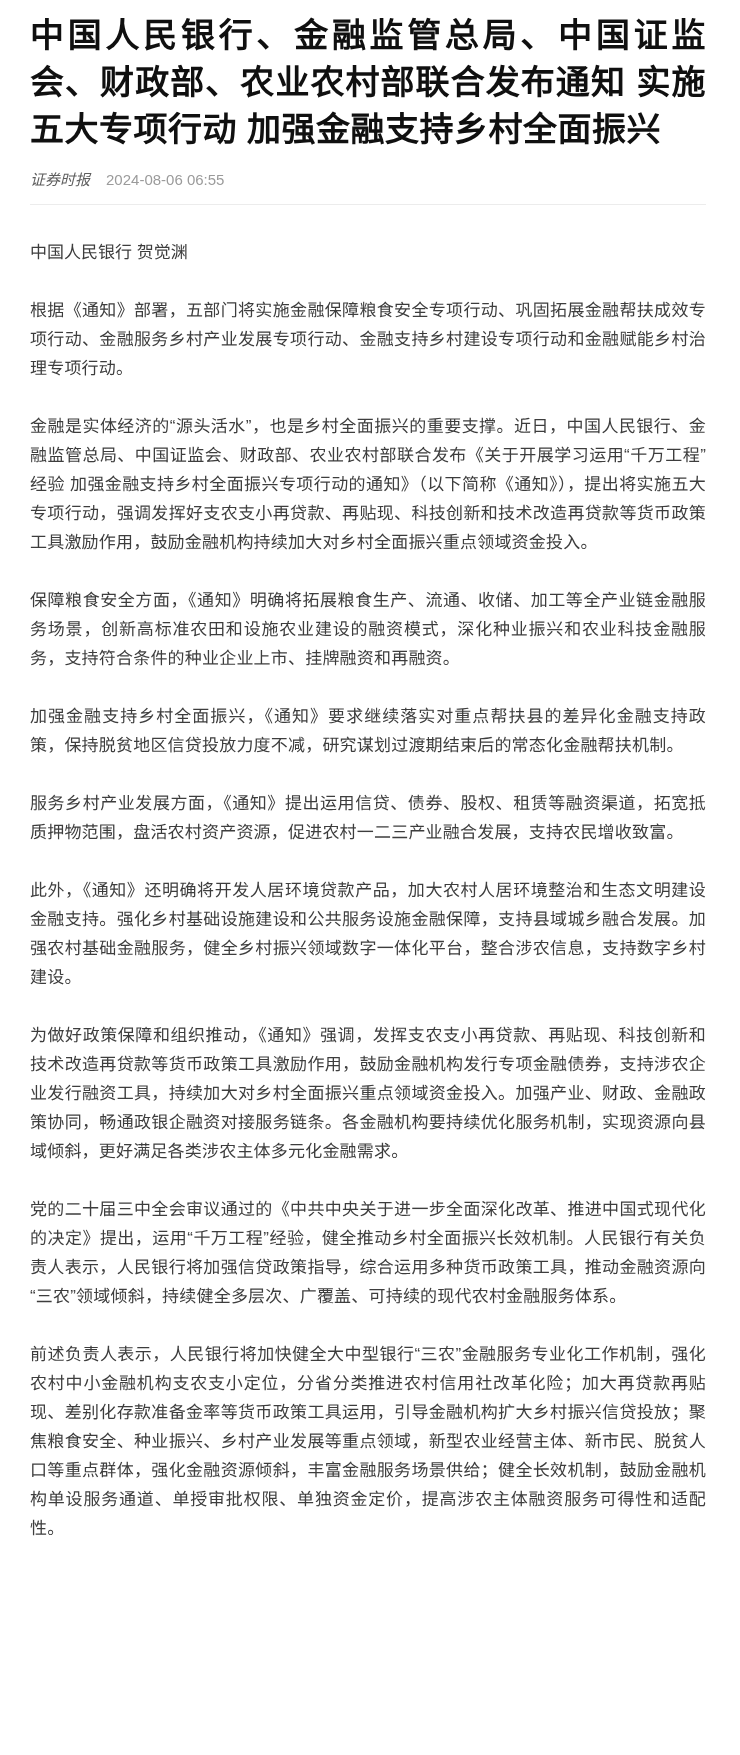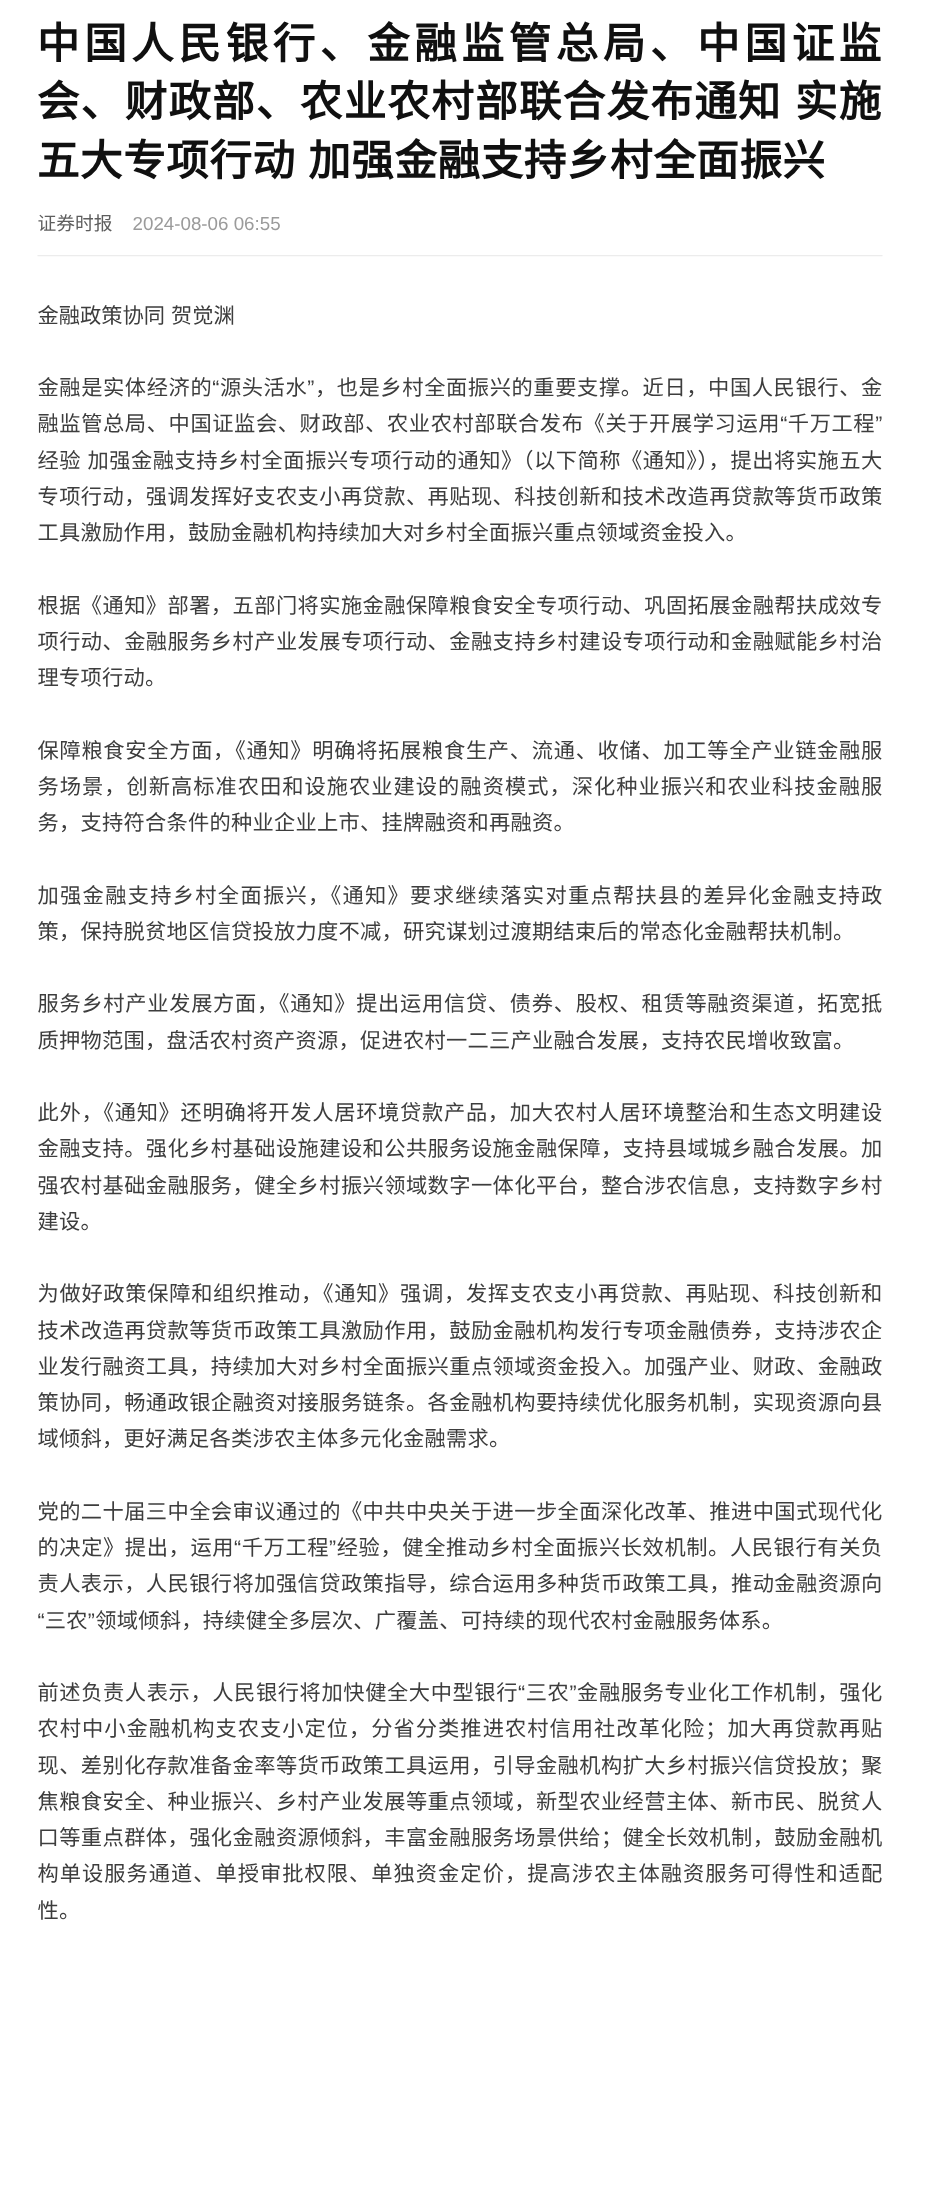--- a/index.html
+++ b/index.html
@@ -30,20 +30,21 @@
   .meta-row {
     display: flex;
     align-items: baseline;
     gap: 16px;
     margin: 0 0 14px 0;
     font-size: 15px;
     line-height: 21px;
   }
   .meta-source {
     color: #5e5e5e;
+    font-style: italic;
   }
   .meta-time {
     color: #9b9b9b;
   }
   .divider {
     height: 0;
     border-bottom: 1px solid #ececec;
     margin: 0 0 34px 0;
   }
   .byline {
@@ -71,25 +72,25 @@
 
   <h1 class="article-title">中国人民银行、金融监管总局、中国证监会、财政部、农业农村部联合发布通知 实施五大专项行动 加强金融支持乡村全面振兴</h1>
 
   <div class="meta-row">
     <span class="meta-source">证券时报</span>
     <span class="meta-time">2024-08-06 06:55</span>
   </div>
 
   <div class="divider"></div>
 
-  <div class="byline">金融政策协同 贺觉渊</div>
+  <div class="byline">中国人民银行 贺觉渊</div>
 
   <div class="article-body">
+    <p>根据《通知》部署，五部门将实施金融保障粮食安全专项行动、巩固拓展金融帮扶成效专项行动、金融服务乡村产业发展专项行动、金融支持乡村建设专项行动和金融赋能乡村治理专项行动。</p>
     <p>金融是实体经济的“源头活水”，也是乡村全面振兴的重要支撑。近日，中国人民银行、金融监管总局、中国证监会、财政部、农业农村部联合发布《关于开展学习运用“千万工程”经验 加强金融支持乡村全面振兴专项行动的通知》（以下简称《通知》），提出将实施五大专项行动，强调发挥好支农支小再贷款、再贴现、科技创新和技术改造再贷款等货币政策工具激励作用，鼓励金融机构持续加大对乡村全面振兴重点领域资金投入。</p>
-    <p>根据《通知》部署，五部门将实施金融保障粮食安全专项行动、巩固拓展金融帮扶成效专项行动、金融服务乡村产业发展专项行动、金融支持乡村建设专项行动和金融赋能乡村治理专项行动。</p>
     <p>保障粮食安全方面，《通知》明确将拓展粮食生产、流通、收储、加工等全产业链金融服务场景，创新高标准农田和设施农业建设的融资模式，深化种业振兴和农业科技金融服务，支持符合条件的种业企业上市、挂牌融资和再融资。</p>
     <p>加强金融支持乡村全面振兴，《通知》要求继续落实对重点帮扶县的差异化金融支持政策，保持脱贫地区信贷投放力度不减，研究谋划过渡期结束后的常态化金融帮扶机制。</p>
     <p>服务乡村产业发展方面，《通知》提出运用信贷、债券、股权、租赁等融资渠道，拓宽抵质押物范围，盘活农村资产资源，促进农村一二三产业融合发展，支持农民增收致富。</p>
     <p>此外，《通知》还明确将开发人居环境贷款产品，加大农村人居环境整治和生态文明建设金融支持。强化乡村基础设施建设和公共服务设施金融保障，支持县域城乡融合发展。加强农村基础金融服务，健全乡村振兴领域数字一体化平台，整合涉农信息，支持数字乡村建设。</p>
     <p>为做好政策保障和组织推动，《通知》强调，发挥支农支小再贷款、再贴现、科技创新和技术改造再贷款等货币政策工具激励作用，鼓励金融机构发行专项金融债券，支持涉农企业发行融资工具，持续加大对乡村全面振兴重点领域资金投入。加强产业、财政、金融政策协同，畅通政银企融资对接服务链条。各金融机构要持续优化服务机制，实现资源向县域倾斜，更好满足各类涉农主体多元化金融需求。</p>
     <p>党的二十届三中全会审议通过的《中共中央关于进一步全面深化改革、推进中国式现代化的决定》提出，运用“千万工程”经验，健全推动乡村全面振兴长效机制。人民银行有关负责人表示，人民银行将加强信贷政策指导，综合运用多种货币政策工具，推动金融资源向“三农”领域倾斜，持续健全多层次、广覆盖、可持续的现代农村金融服务体系。</p>
     <p>前述负责人表示，人民银行将加快健全大中型银行“三农”金融服务专业化工作机制，强化农村中小金融机构支农支小定位，分省分类推进农村信用社改革化险；加大再贷款再贴现、差别化存款准备金率等货币政策工具运用，引导金融机构扩大乡村振兴信贷投放；聚焦粮食安全、种业振兴、乡村产业发展等重点领域，新型农业经营主体、新市民、脱贫人口等重点群体，强化金融资源倾斜，丰富金融服务场景供给；健全长效机制，鼓励金融机构单设服务通道、单授审批权限、单独资金定价，提高涉农主体融资服务可得性和适配性。</p>
   </div>
 
 </div>

